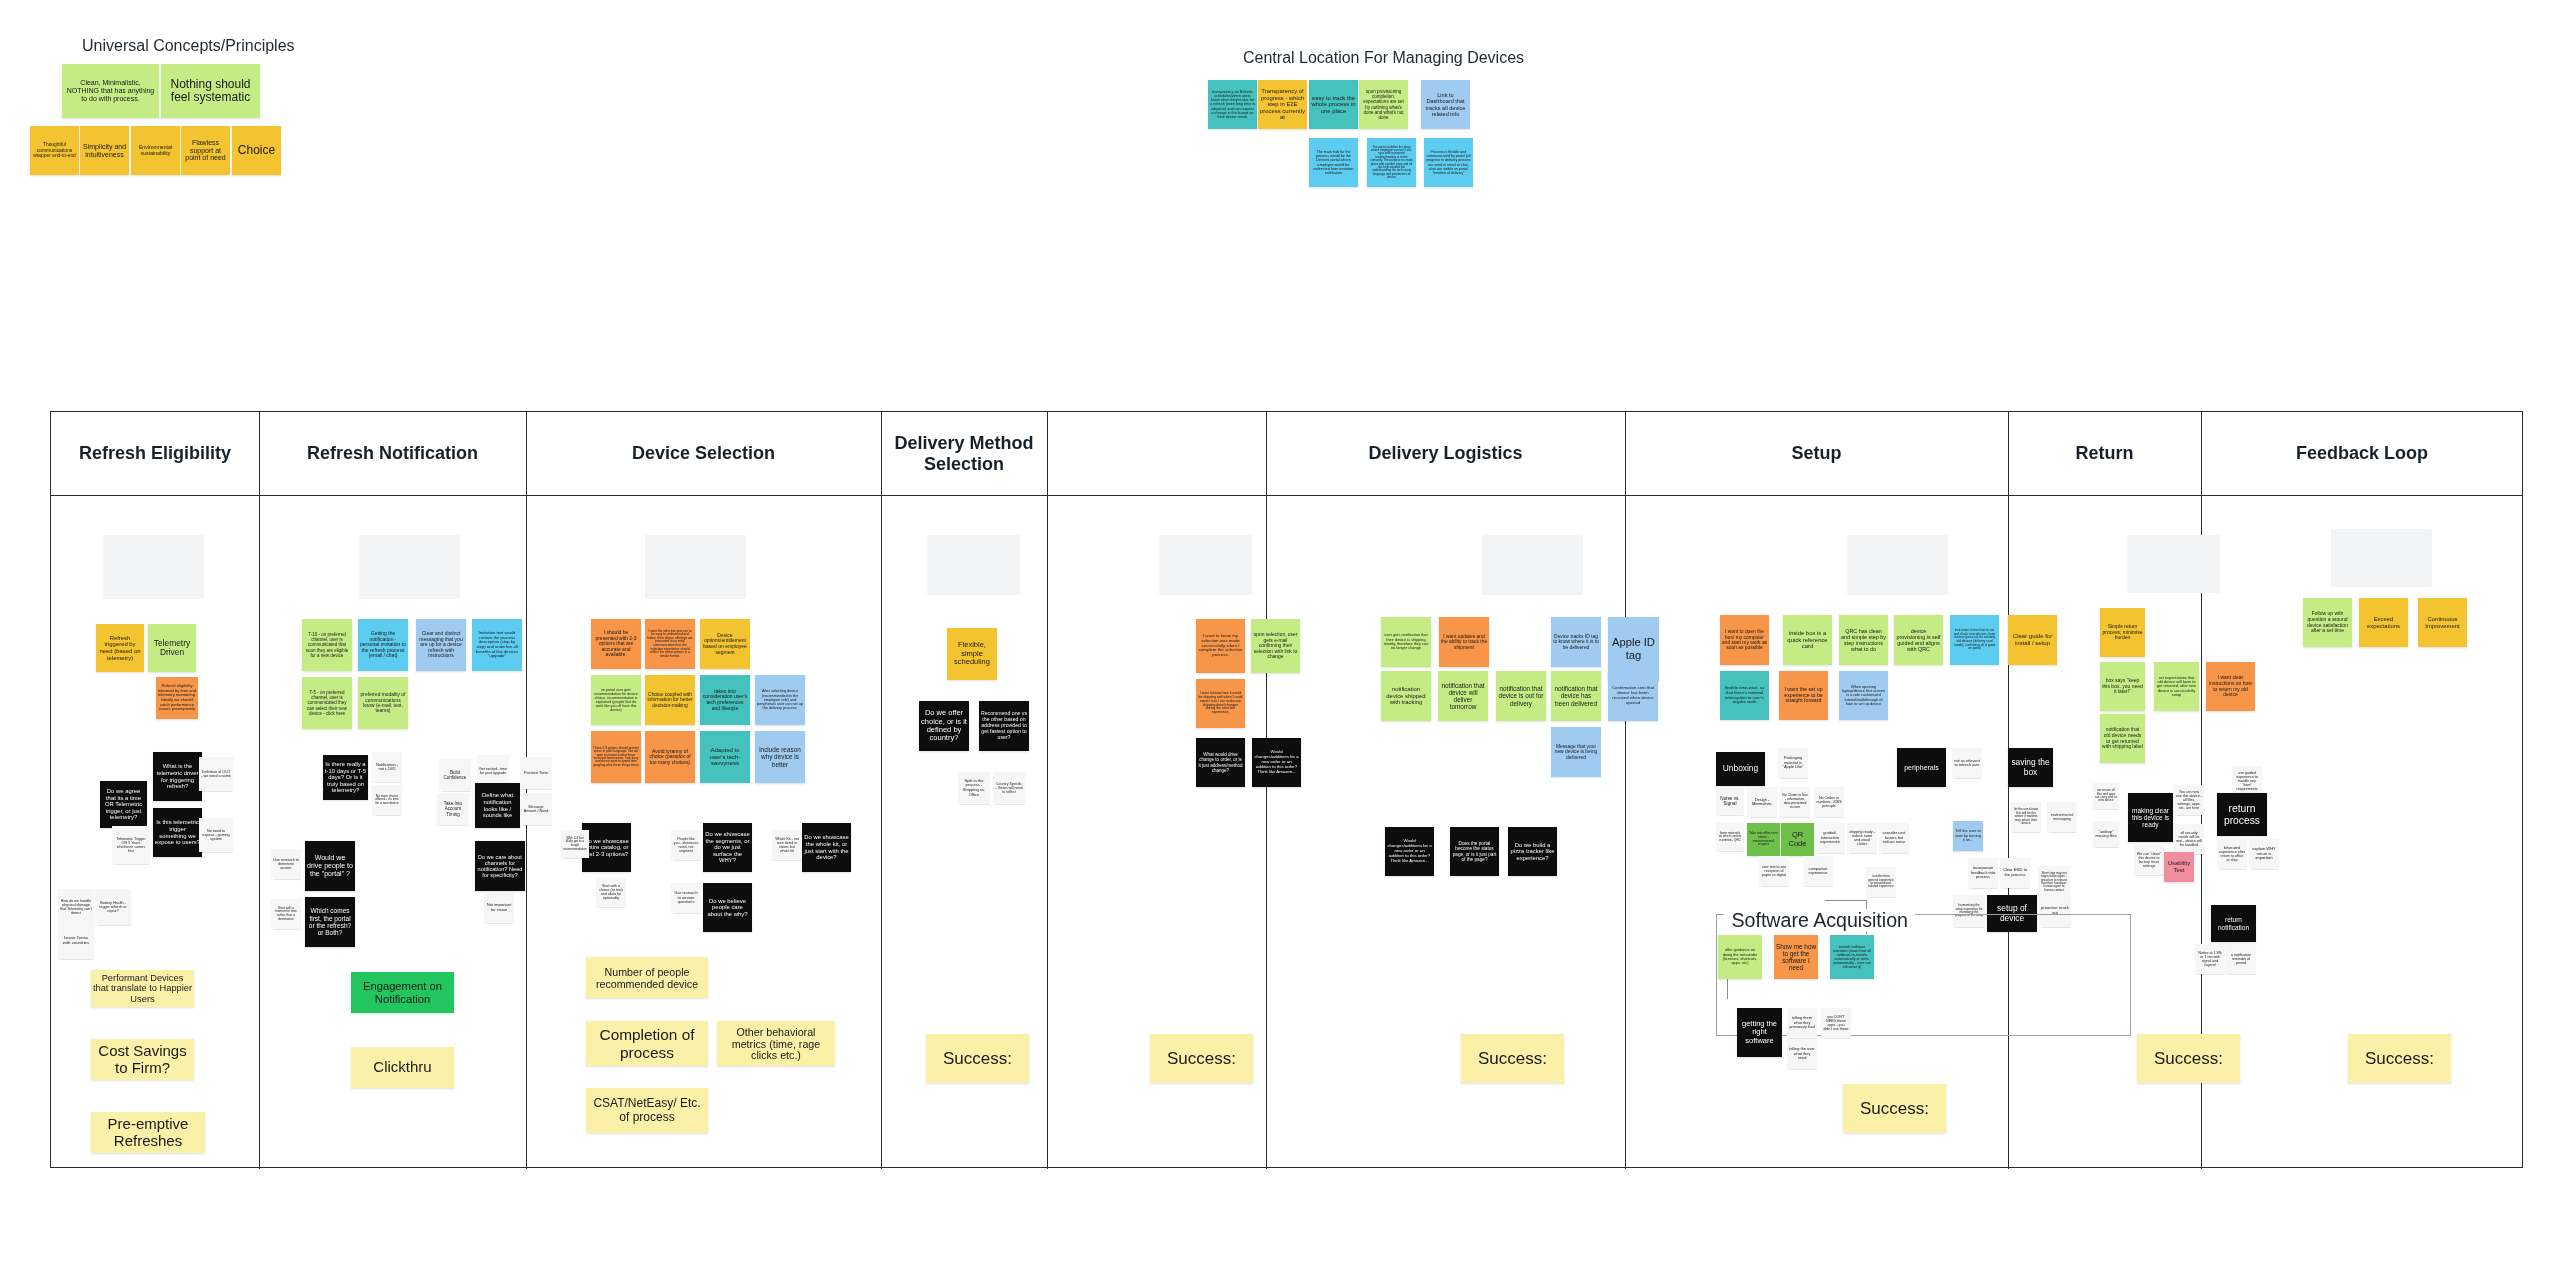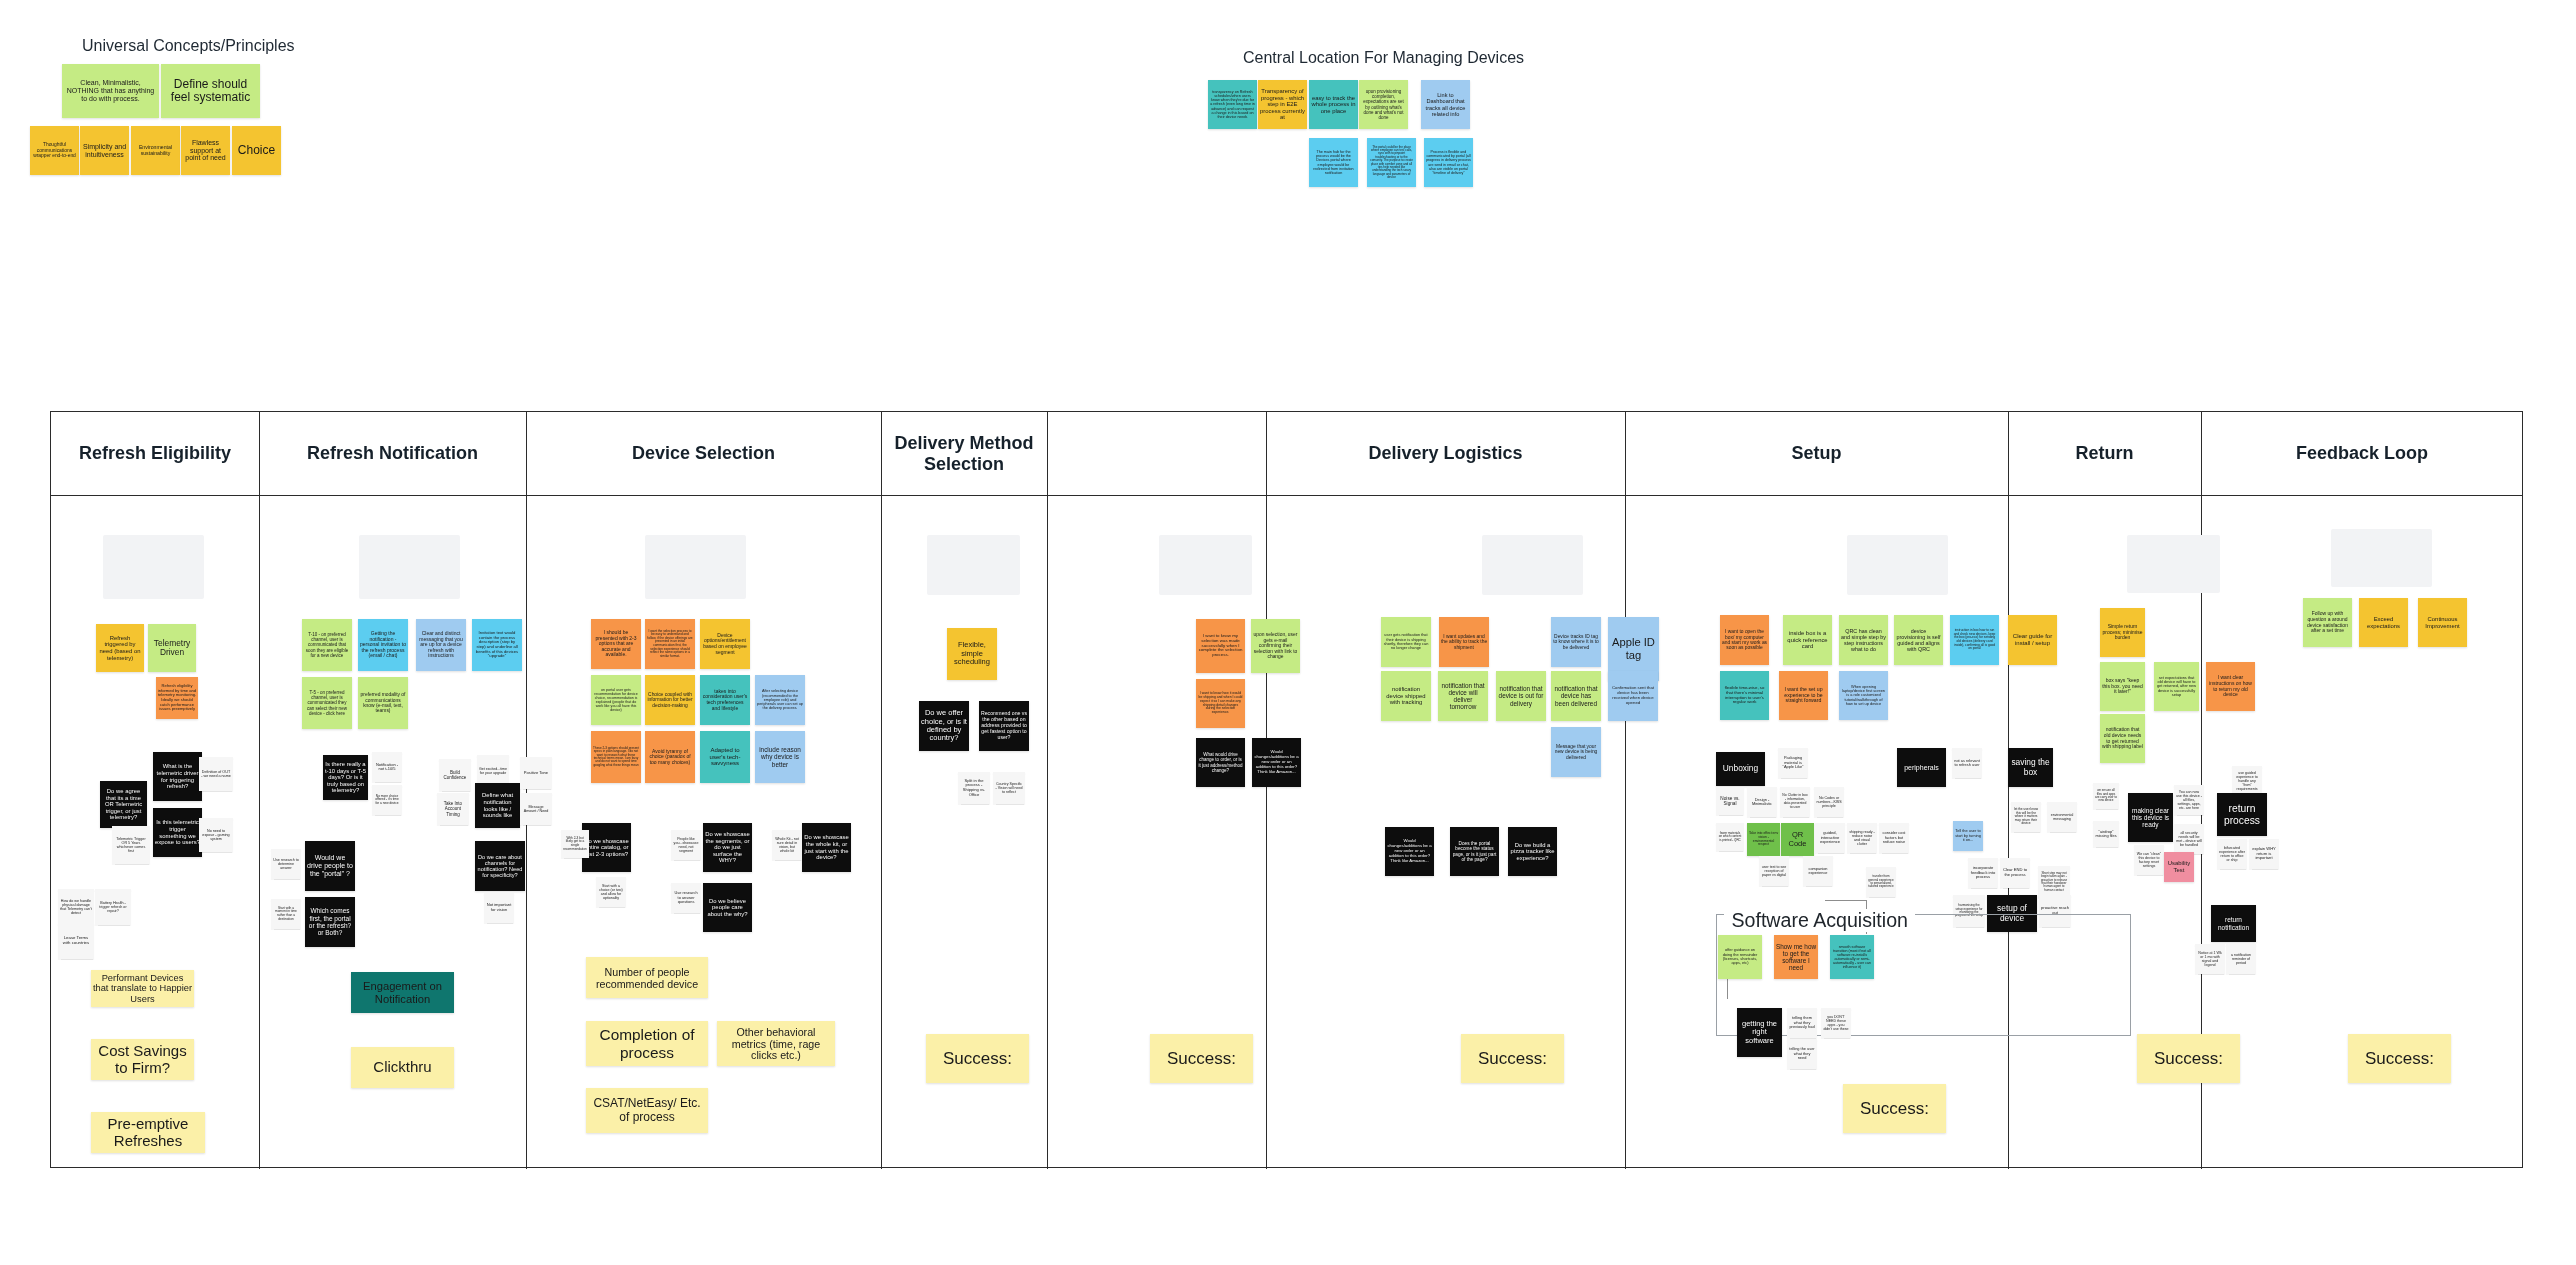--- a/index.html
+++ b/index.html
@@ -74,21 +74,21 @@
     white-space: nowrap;
   }
 </style>
 </head>
 <body>
 
 <div id="board">
 
   <div class="cluster-title" style="left:82px; top:37px;">Universal Concepts/Principles</div>
   <div class="note" style="left:62px;top:64px;width:97px;height:54px;background:#c5eb84;font-size:7px;">Clean, Minimalistic, NOTHING that has anything to do with process.</div>
-  <div class="note" style="left:161px;top:64px;width:99px;height:54px;background:#c5eb84;font-size:12px;">Define should feel systematic</div>
+  <div class="note" style="left:161px;top:64px;width:99px;height:54px;background:#c5eb84;font-size:12px;">Nothing should feel systematic</div>
   <div class="note" style="left:30px;top:126px;width:49px;height:49px;background:#f4c430;font-size:4.9px;">Thoughtful communications wrapper end-to-end</div>
   <div class="note" style="left:80px;top:126px;width:49px;height:49px;background:#f4c430;font-size:7px;">Simplicity and intuitiveness</div>
   <div class="note" style="left:131px;top:126px;width:49px;height:49px;background:#f4c430;font-size:5.2px;">Environmental sustainability</div>
   <div class="note" style="left:181px;top:126px;width:49px;height:49px;background:#f4c430;font-size:7px;">Flawless support at point of need</div>
   <div class="note" style="left:232px;top:126px;width:49px;height:49px;background:#f4c430;font-size:12px;">Choice</div>
 
   <div class="cluster-title" style="left:1243px; top:49px;">Central Location For Managing Devices</div>
   <div class="note" style="left:1208px;top:80px;width:49px;height:49px;background:#45c2bd;font-size:3.7px;">transparency on Refresh schedules/when users know when they're due for a refresh (even long time in advance) and can request a change in this based on their device needs</div>
   <div class="note" style="left:1258px;top:80px;width:49px;height:49px;background:#f4c430;font-size:5.9px;">Transparency of progress - which step in E2E process currently at</div>
   <div class="note" style="left:1309px;top:80px;width:49px;height:49px;background:#45c2bd;font-size:5.9px;">easy to track the whole process in one place</div>
@@ -160,21 +160,21 @@
   <div class="note dark" style="left:475px;top:783px;width:45px;height:45px;background:#0d0d0d;font-size:5.9px;">Define what notification looks like / sounds like</div>
   <div class="note plain" style="left:437px;top:793px;width:32px;height:32px;background:#f6f6f6;font-size:4.5px;">Take Into Account Timing</div>
   <div class="note plain" style="left:520px;top:793px;width:32px;height:32px;background:#f6f6f6;font-size:3.7px;">Message Amount / Need</div>
   <div class="note plain" style="left:520px;top:757px;width:32px;height:32px;background:#f6f6f6;font-size:4.1px;">Positive Tone</div>
   <div class="note dark" style="left:305px;top:841px;width:50px;height:50px;background:#0d0d0d;font-size:7px;">Would we drive people to the "portal" ?</div>
   <div class="note dark" style="left:305px;top:897px;width:50px;height:50px;background:#0d0d0d;font-size:6.5px;">Which comes first, the portal or the refresh? or Both?</div>
   <div class="note plain" style="left:271px;top:849px;width:30px;height:30px;background:#f6f6f6;font-size:3.6px;">Use research to determine answer</div>
   <div class="note plain" style="left:271px;top:899px;width:30px;height:30px;background:#f6f6f6;font-size:3.2px;">Start with a moment in time rather than a destination</div>
   <div class="note dark" style="left:475px;top:841px;width:50px;height:50px;background:#0d0d0d;font-size:5.6px;">Do we care about channels for notification? Need for specificity?</div>
   <div class="note plain" style="left:484px;top:893px;width:30px;height:30px;background:#f6f6f6;font-size:4.1px;">Not important for vision</div>
-  <div class="note" style="left:351px;top:972px;width:103px;height:41px;background:#0f766e;font-size:11.2px;">Engagement on Notification</div>
+  <div class="note" style="left:351px;top:972px;width:103px;height:41px;background:#22c55e;font-size:11.2px;">Engagement on Notification</div>
   <div class="note" style="left:351px;top:1047px;width:103px;height:41px;background:#fbf0a8;font-size:15px;">Clickthru</div>
 
   <div class="note" style="left:591px;top:619px;width:50px;height:50px;background:#f79548;font-size:5px;">I should be presented with 2-3 options that are accurate and available.</div>
   <div class="note" style="left:645px;top:619px;width:50px;height:50px;background:#f79548;font-size:3.2px;">I want the selection process to be easy to understand and follow, if the device offerings are presented in an initial communication first, the selection experience should reflect the same options in a similar format.</div>
   <div class="note" style="left:700px;top:619px;width:50px;height:50px;background:#f4c430;font-size:5px;">Device options/entitlement based on employee segment</div>
   <div class="note" style="left:591px;top:675px;width:50px;height:50px;background:#c5eb84;font-size:3.6px;">on portal user gets recommendation for device choice, recommendation is explained (people that do work like you all have this device)</div>
   <div class="note" style="left:645px;top:675px;width:50px;height:50px;background:#f4c430;font-size:4.9px;">Choice coupled with information for better decision-making</div>
   <div class="note" style="left:700px;top:675px;width:50px;height:50px;background:#45c2bd;font-size:5px;">takes into consideration user's tech preferences and lifestyle</div>
   <div class="note" style="left:755px;top:675px;width:50px;height:50px;background:#9fcbf0;font-size:3.8px;">After selecting device (recommended to the employee role) and peripherals user can set up the delivery process.</div>
   <div class="note" style="left:591px;top:731px;width:50px;height:52px;background:#f79548;font-size:3.1px;">These 2-3 options should present specs in plain language. I do not want to research what these technical terms mean. I am busy and do not want to spend time googling what these things mean</div>

